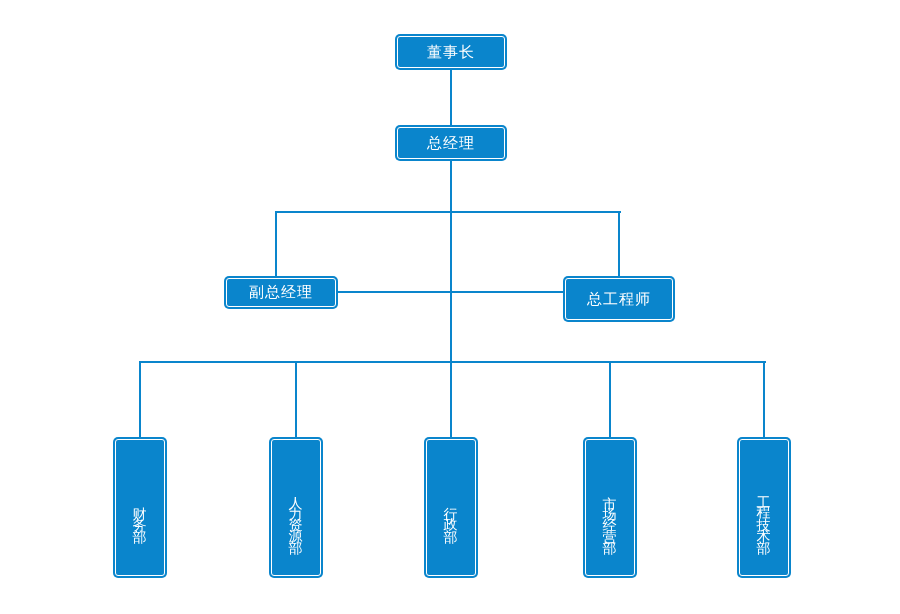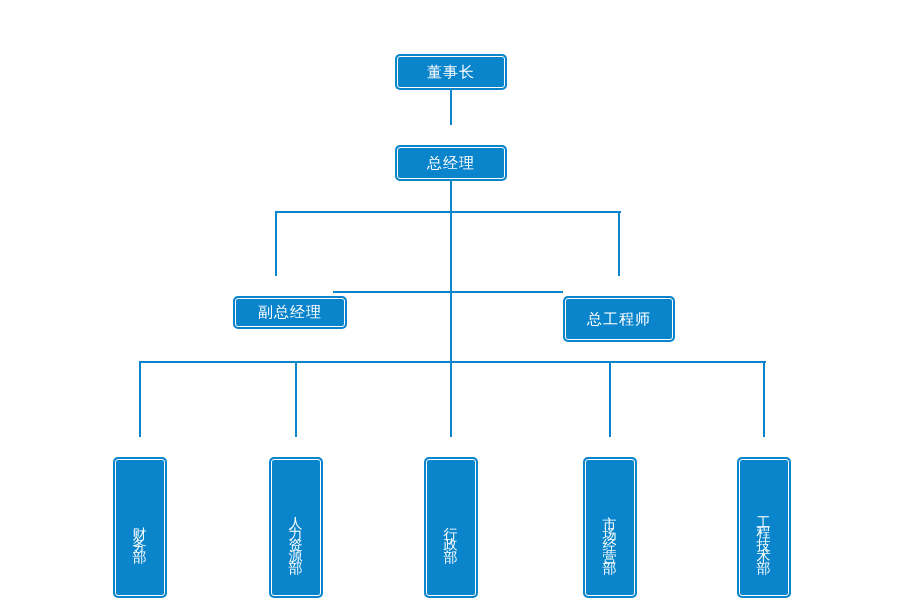--- a/index.html
+++ b/index.html
@@ -22,21 +22,20 @@
   
   .node {
     position: absolute;
     background: #0a85cc;
     border-radius: 5px;
     display: flex;
     align-items: center;
     justify-content: center;
     color: #ffffff;
     cursor: default;
-    margin-top: 20px;
   }
   .node::before {
     content: "";
     position: absolute;
     inset: 2px;
     border: 1px solid #ffffff;
     border-radius: 3px;
     pointer-events: none;
   }
   .node-h .label {
@@ -48,21 +47,21 @@
     writing-mode: vertical-rl;
     font-size: 14px;
     letter-spacing: 11px;
     transform: translateY(5px);
     white-space: nowrap;
   }
 
   
   .n-chairman { left: 395px; top: 34px;  width: 112px; height: 36px; }
   .n-gm       { left: 395px; top: 125px; width: 112px; height: 36px; }
-  .n-dgm      { left: 233px; top: 276px; width: 114px; height: 33px; }
+  .n-dgm      { left: 224px; top: 276px; width: 114px; height: 33px; }
   .n-ce       { left: 563px; top: 276px; width: 112px; height: 46px; }
   .n-d1 { left: 113px; top: 437px; width: 54px; height: 141px; }
   .n-d2 { left: 269px; top: 437px; width: 54px; height: 141px; }
   .n-d3 { left: 424px; top: 437px; width: 54px; height: 141px; }
   .n-d4 { left: 583px; top: 437px; width: 54px; height: 141px; }
   .n-d5 { left: 737px; top: 437px; width: 54px; height: 141px; }
 
   
   .l-chairman-gm   { left: 450px; top: 70px;  width: 2px;   height: 55px; }
   .l-spine         { left: 450px; top: 161px; width: 2px;   height: 202px; }

